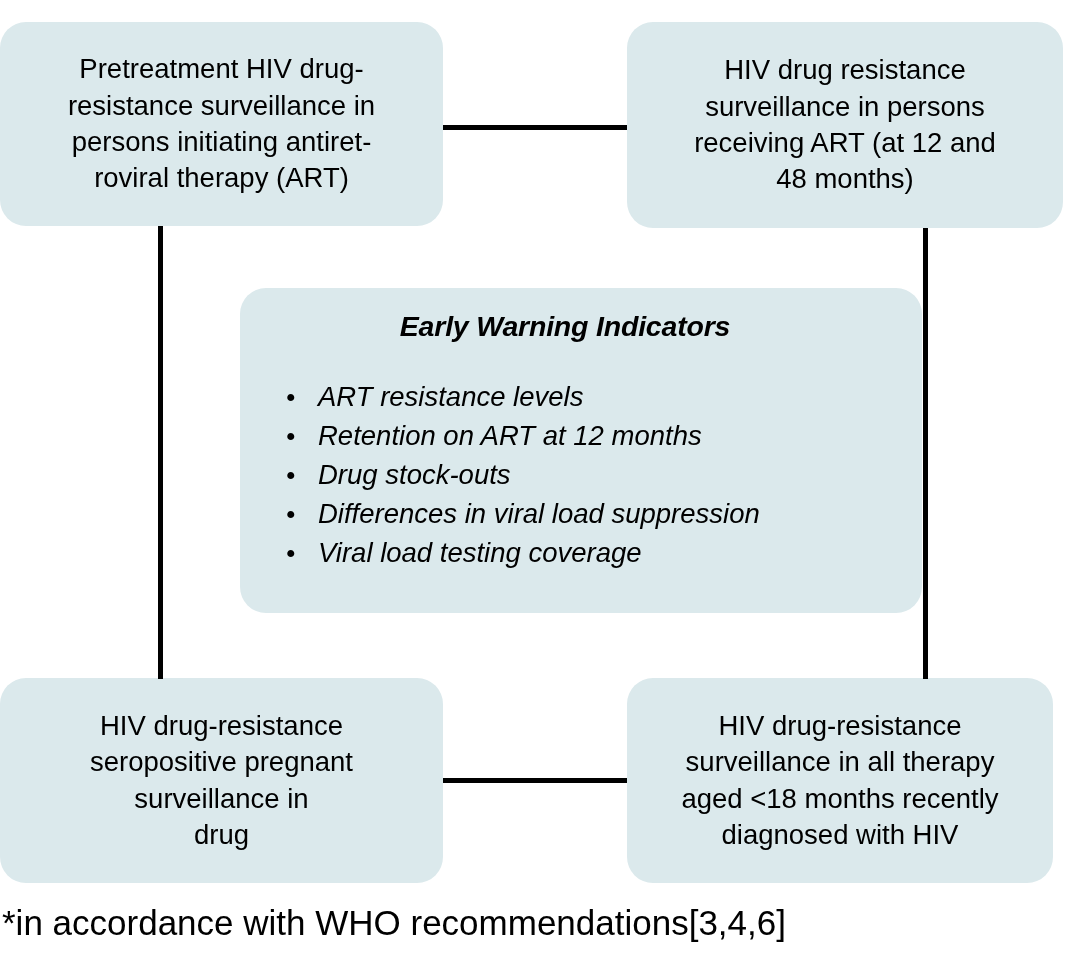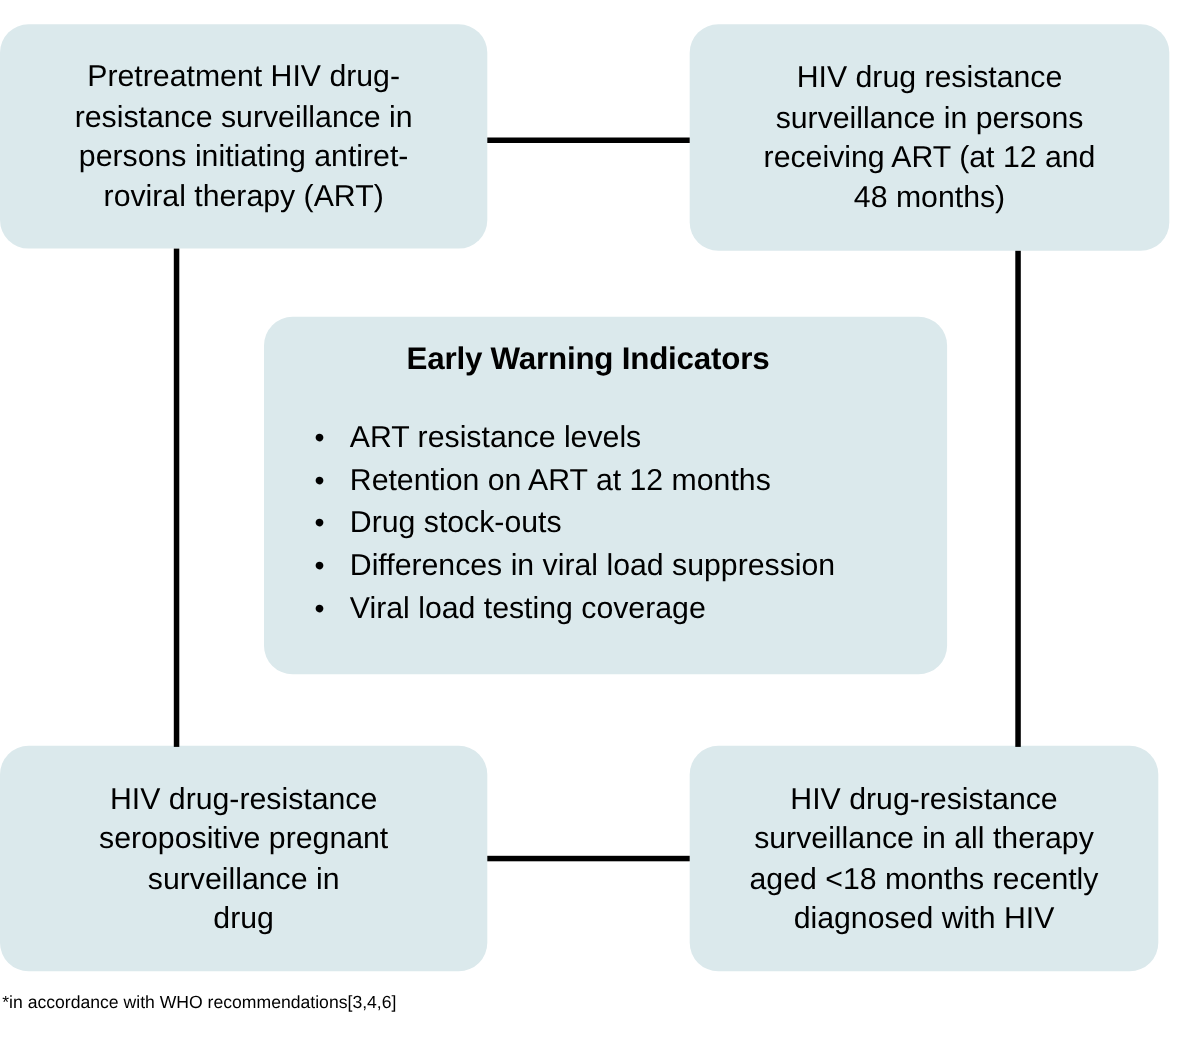--- a/index.html
+++ b/index.html
@@ -56,27 +56,28 @@
   }
   #node-children {
     left: 627px; top: 678px;
     width: 426px; height: 205px;
   }
 
   
   #node-ewi {
     position: absolute;
     left: 240px; top: 288px;
-    width: 621px; height: 325px;
+    width: 682px; height: 325px;
     background: #dbe9ec;
     border-radius: 26px;
     box-sizing: border-box;
     padding: 22px 30px 18px 42px;
     display: flex;
     flex-direction: column;
+    font-style: italic;
   }
   #ewi-title {
     font-size: 28.5px;
     font-weight: bold;
     text-align: center;
     letter-spacing: -0.2px;
     margin: 0 0 34px 0;
     padding-right: 44px;
   }
   #ewi-list {
@@ -109,21 +110,21 @@
   #conn-top-h    { left: 443px; top: 125px; width: 184px; height: 5px; }
   #conn-bottom-h { left: 443px; top: 778px; width: 184px; height: 5px; }
   #conn-left-v   { left: 158px; top: 226px; width: 5px;  height: 453px; }
   #conn-right-v  { left: 923px; top: 228px; width: 5px;  height: 451px; }
 
   
   #footnote {
     position: absolute;
     left: 2px;
     top: 902px;
-    font-size: 16px;
+    font-size: 35px;
     line-height: 1.2;
     white-space: pre;
   }
 </style>
 </head>
 <body>
 
 <div id="diagram">
 
   <div class="node" id="node-pretreatment">

